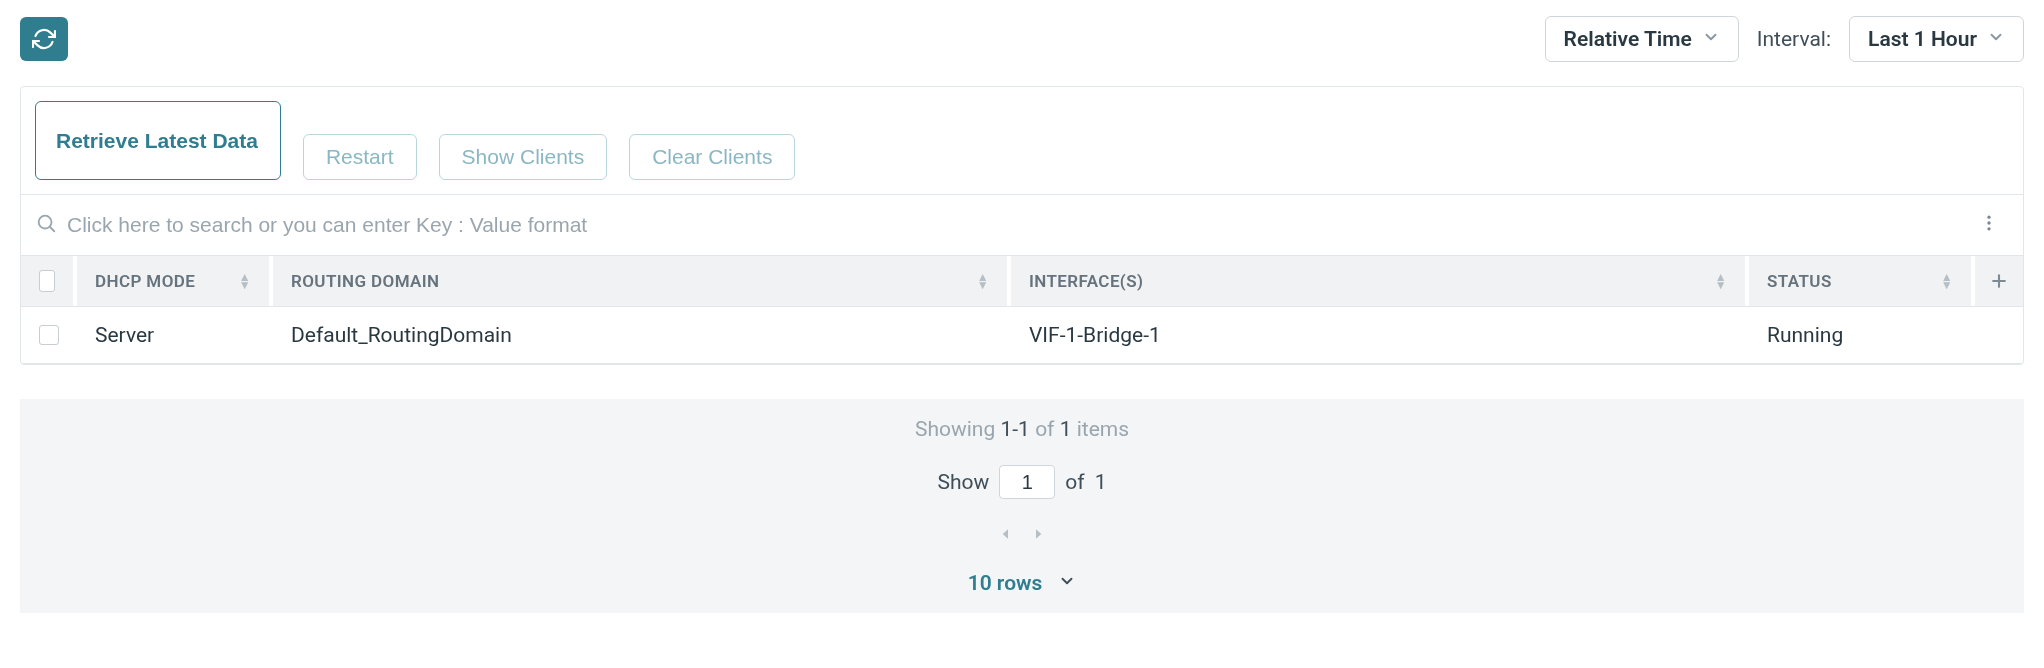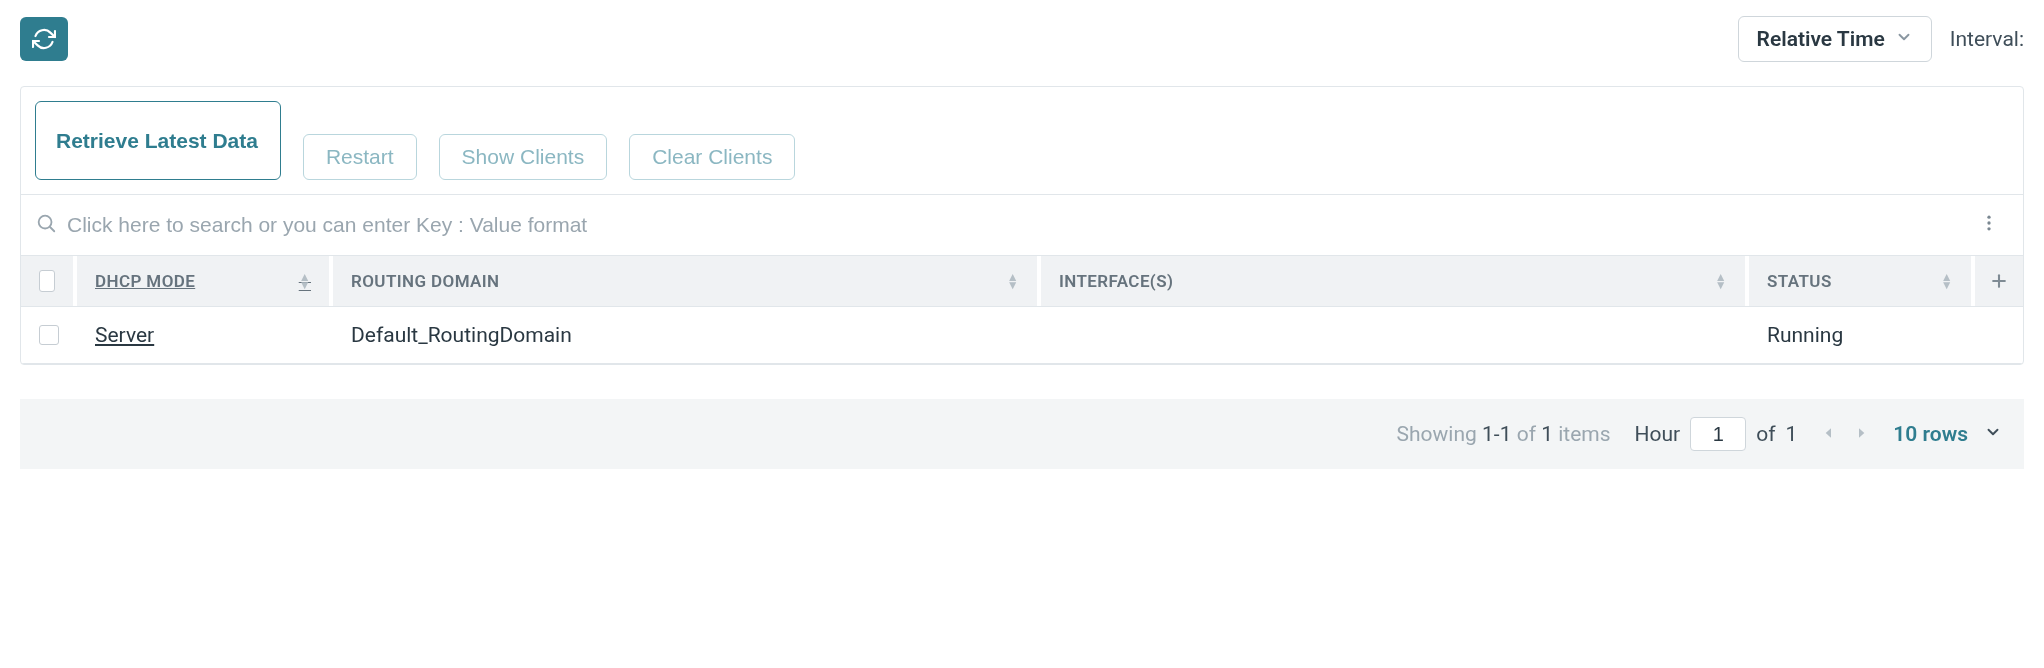--- a/index.html
+++ b/index.html
@@ -35,35 +35,35 @@
     .kebab { color:#7a8791; padding:6px 10px; cursor:pointer; }
 
     
     .thead { display:flex; align-items:stretch; background:#f0f2f4; border-bottom:1px solid #e1e6ea; }
     .th { display:flex; align-items:center; justify-content:space-between; padding:14px 18px; color:#66737d; font-size:17px; font-weight:600; letter-spacing:0.4px; text-transform:uppercase; border-right:4px solid #fff; }
     .th:last-child { border-right:none; }
     .th .sort { color:#b5bfc6; font-size:12px; line-height:8px; }
     .th-add { width:48px; display:flex; align-items:center; justify-content:center; color:#7f8b94; }
 
     .col-check { width:56px; justify-content:center; }
-    .col-mode { width:256px;text-decoration:underline; }
+    .col-mode { width:196px; }
     .col-domain { flex:1; min-width:430px; }
     .col-iface { flex:1; min-width:430px; }
     .col-status { width:226px; }
 
     .trow { display:flex; align-items:center; border-bottom:1px solid #e1e6ea; }
     .td { padding:16px 18px; font-size:21px; color:#2a3842; display:flex; align-items:center; }
     .td.col-check { justify-content:center; }
     .td-add { width:48px; }
 
     .cbox { width:22px; height:22px; border:1px solid #c6cdd3; border-radius:3px; background:#fff; display:inline-block; }
     .cbox.small { width:20px; height:20px; }
 
     
-    .pager { display:flex; align-items:center; justify-content:flex-end; gap:24px; padding:18px 22px; margin-top:34px; background:#f3f5f6; font-size:21px; color:#3f4e59; }
+    .pager { display:flex; align-items:center; justify-content:flex-end; gap:24px; padding:18px 22px; margin-top:34px; background:#f3f5f6; font-size:21px; color:#3f4e59;flex-direction:column; }
     .pager .dim { color:#9aa6af; }
     .pager .dark { color:#3f4e59; }
     .page-input { width:56px; height:34px; border:1px solid #cfd6db; border-radius:4px; text-align:center; font-size:20px; color:#2a3842; }
     .pager-nav { display:flex; align-items:center; gap:16px; color:#b5bfc6; }
     .rows-select { display:flex; align-items:center; gap:16px; color:#2f7d8f; font-weight:600; cursor:pointer; }
     .rows-select .chev { color:#3f4e59; }
 
     .chev-svg { width:18px; height:18px; }
     .sort-stack { display:flex; flex-direction:column; line-height:6px; }
   </style>
@@ -85,20 +85,28 @@
     <div class="hdr-right">
       <div class="combo">
         <span>Relative Time</span>
         <span class="chev">
           <svg class="chev-svg" viewBox="0 0 24 24" fill="none" stroke="currentColor" stroke-width="2.5" stroke-linecap="round" stroke-linejoin="round">
               <polyline points="6 9 12 15 18 9"></polyline>
             </svg>
         </span>
       </div>
       <span class="interval-label">Interval:</span>
+      <div class="combo">
+        <span>Last 1 Hour</span>
+        <span class="chev">
+          <svg class="chev-svg" viewBox="0 0 24 24" fill="none" stroke="currentColor" stroke-width="2.5" stroke-linecap="round" stroke-linejoin="round">
+              <polyline points="6 9 12 15 18 9"></polyline>
+            </svg>
+        </span>
+      </div>
     </div>
   </div>
 
   <div class="panel">
     <div class="action-bar">
       <button class="action-btn primary-ghost">Retrieve Latest Data</button>
       <button class="action-btn muted-ghost">Restart</button>
       <button class="action-btn muted-ghost">Show Clients</button>
       <button class="action-btn muted-ghost">Clear Clients</button>
     </div>
@@ -147,35 +155,36 @@
           </svg>
       </div>
     </div>
 
     <div class="trow">
       <div class="td col-check">
           <span class="cbox small"></span>
         </div>
       <div class="td col-mode">Server</div>
       <div class="td col-domain">Default_RoutingDomain</div>
+      <div class="td col-iface">VIF-1-Bridge-1</div>
       <div class="td col-status">Running</div>
       <div class="td-add"></div>
     </div>
   </div>
 
   <div class="pager">
     <div>
       <span class="dim">Showing</span>
       <span class="dark">1-1</span>
       <span class="dim">of</span>
       <span class="dark">1</span>
       <span class="dim">items</span>
     </div>
     <div style="display:flex;align-items:center;gap:10px;">
-      <span>Hour</span>
+      <span>Show</span>
       <input class="page-input" type="text" value="1" style="">
       <span>of</span>
       <span>1</span>
     </div>
     <div class="pager-nav">
       <span>
         <svg width="16" height="16" viewBox="0 0 24 24" fill="currentColor">
             <polygon points="15,5 7,12 15,19"></polygon>
           </svg>
       </span>

